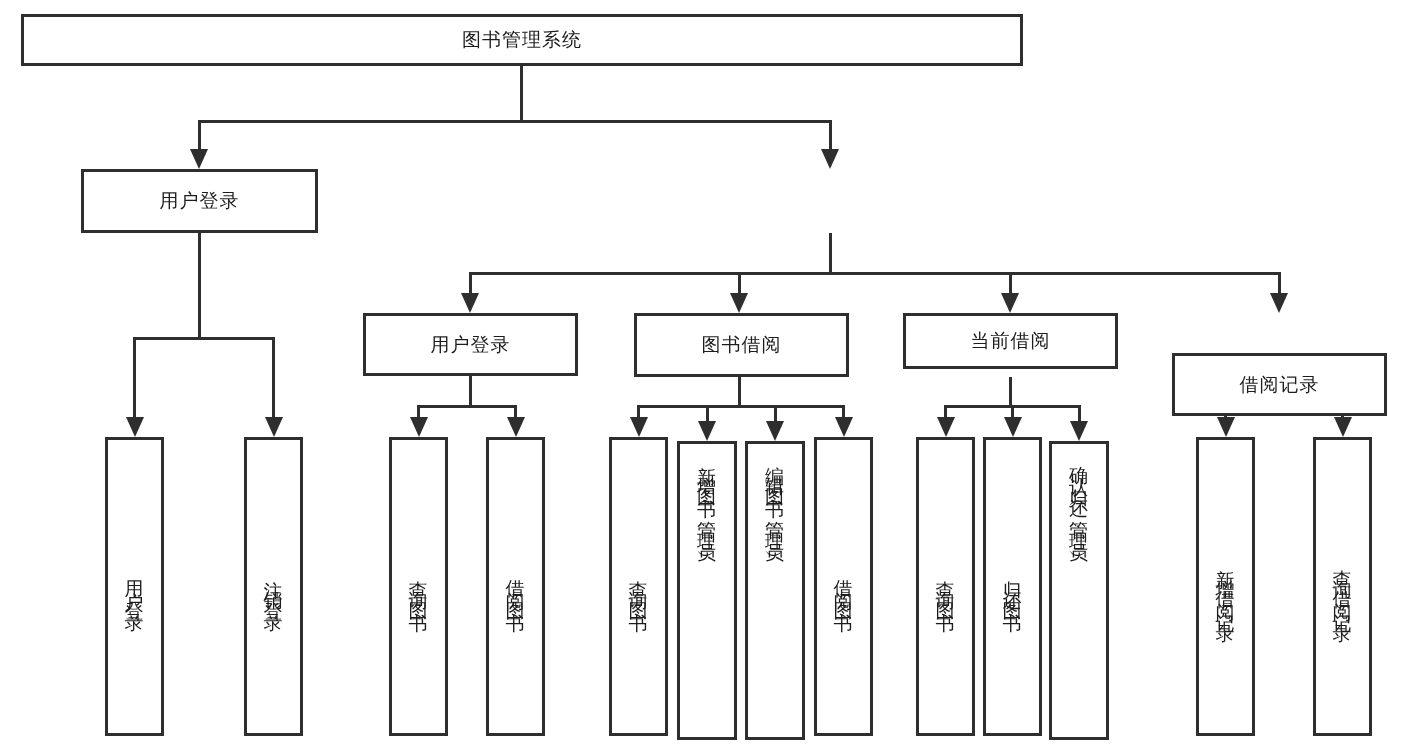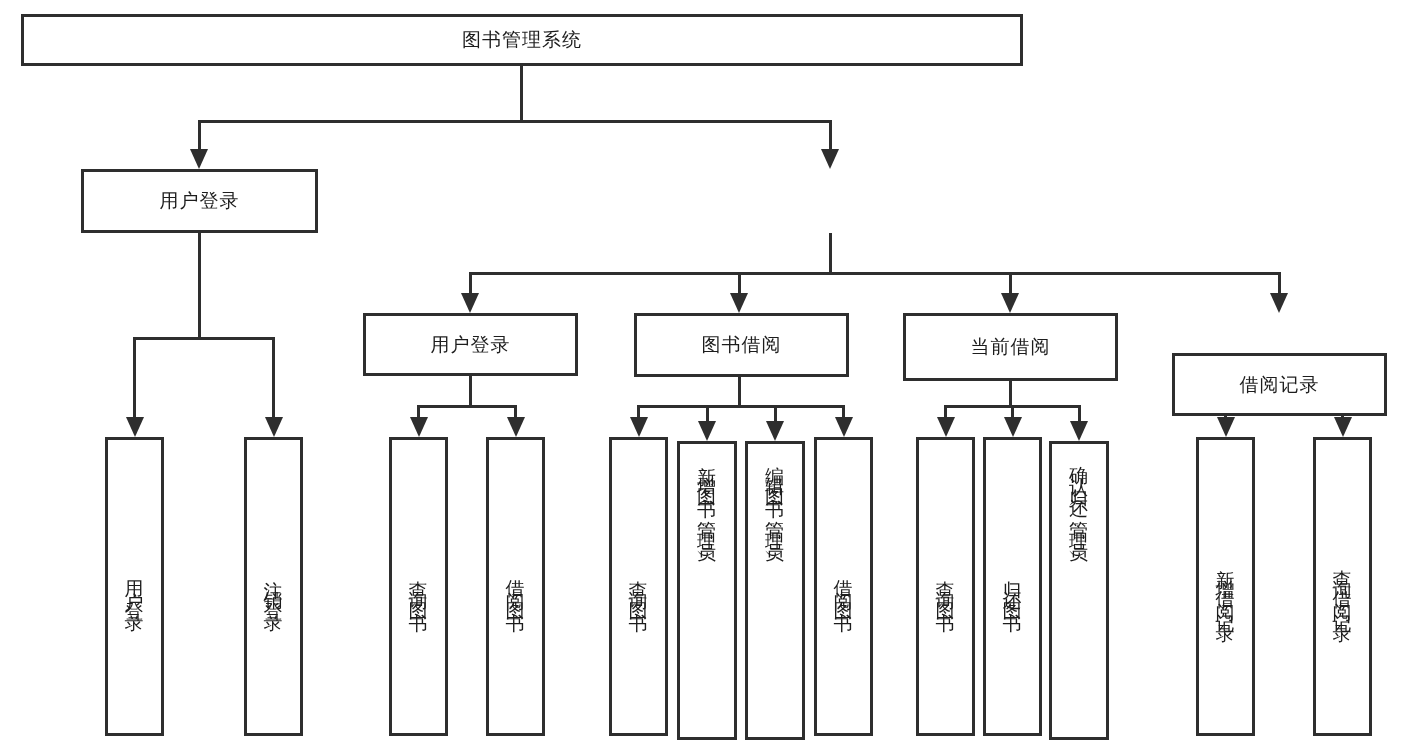--- a/index.html
+++ b/index.html
@@ -70,21 +70,21 @@
   <div class="arrow" style="left:1001px;top:293px;"></div>
   <div class="vline" style="left:1278px;top:272px;height:25px;"></div>
   <div class="arrow" style="left:1270px;top:293px;"></div>
 
   <div class="box" style="left:363px;top:313px;width:215px;height:63px;">
     <span>用户登录</span>
   </div>
   <div class="box" style="left:634px;top:313px;width:215px;height:64px;">
     <span>图书借阅</span>
   </div>
-  <div class="box" style="left:903px;top:313px;width:215px;height:68px;">
+  <div class="box" style="left:903px;top:313px;width:215px;height:56px;">
     <span>当前借阅</span>
   </div>
   <div class="box" style="left:1172px;top:313px;width:215px;height:63px;margin-top:40px;">
     <span>借阅记录</span>
   </div>
 
   <div class="vline" style="left:469px;top:376px;height:32px;"></div>
   <div class="hline" style="left:417px;top:405px;width:100px;"></div>
   <div class="vline" style="left:417px;top:405px;height:16px;"></div>
   <div class="arrow" style="left:410px;top:417px;"></div>

